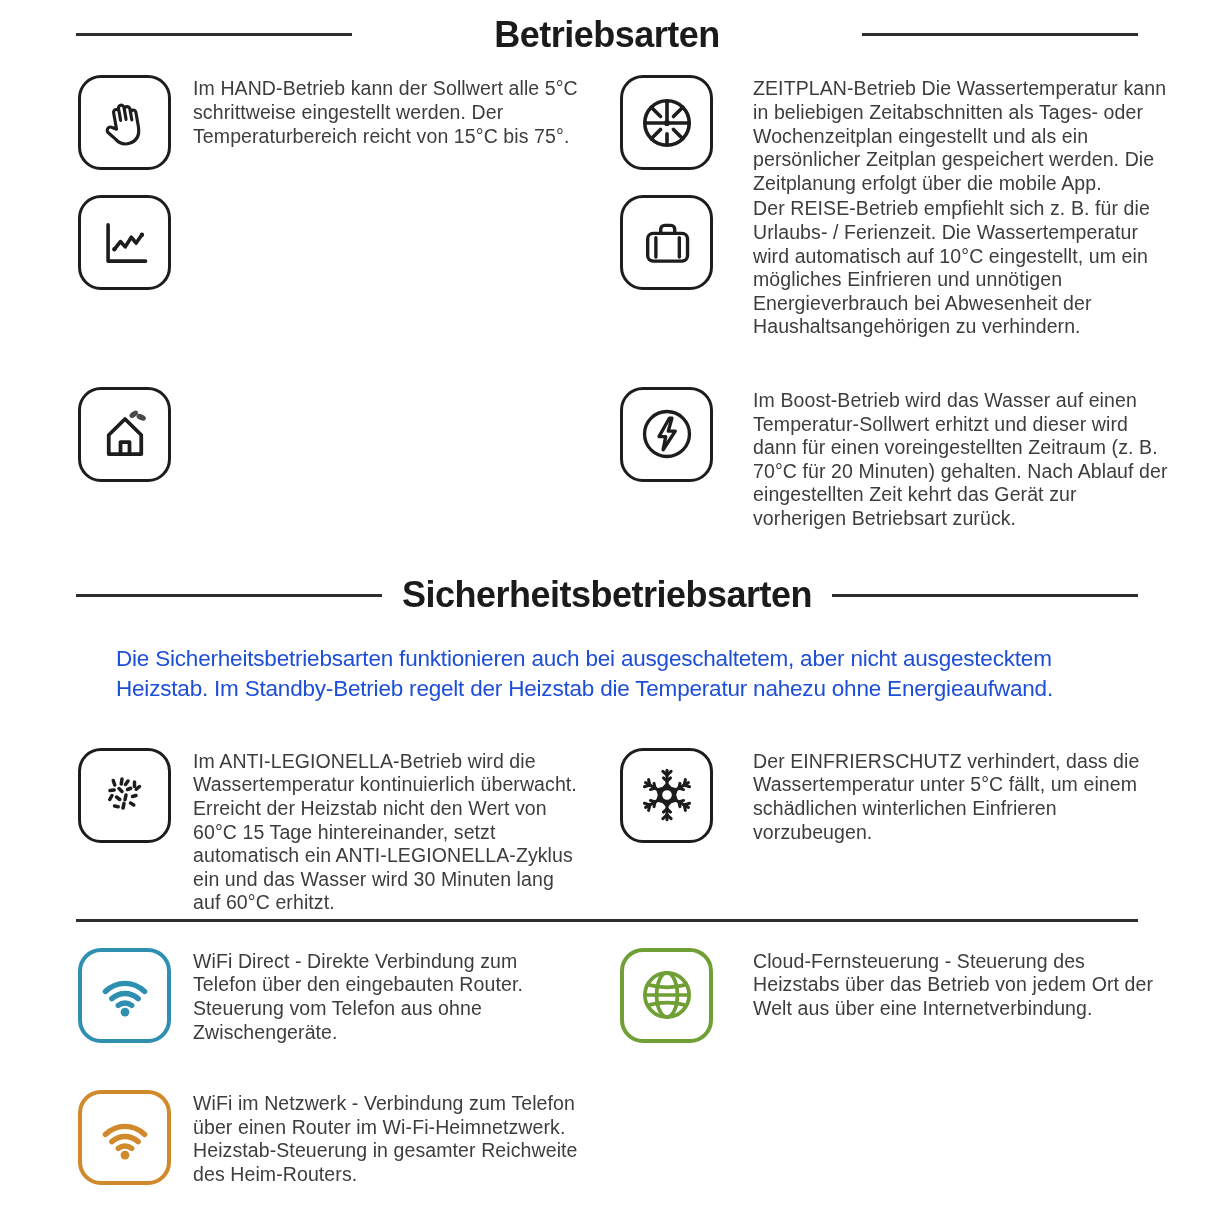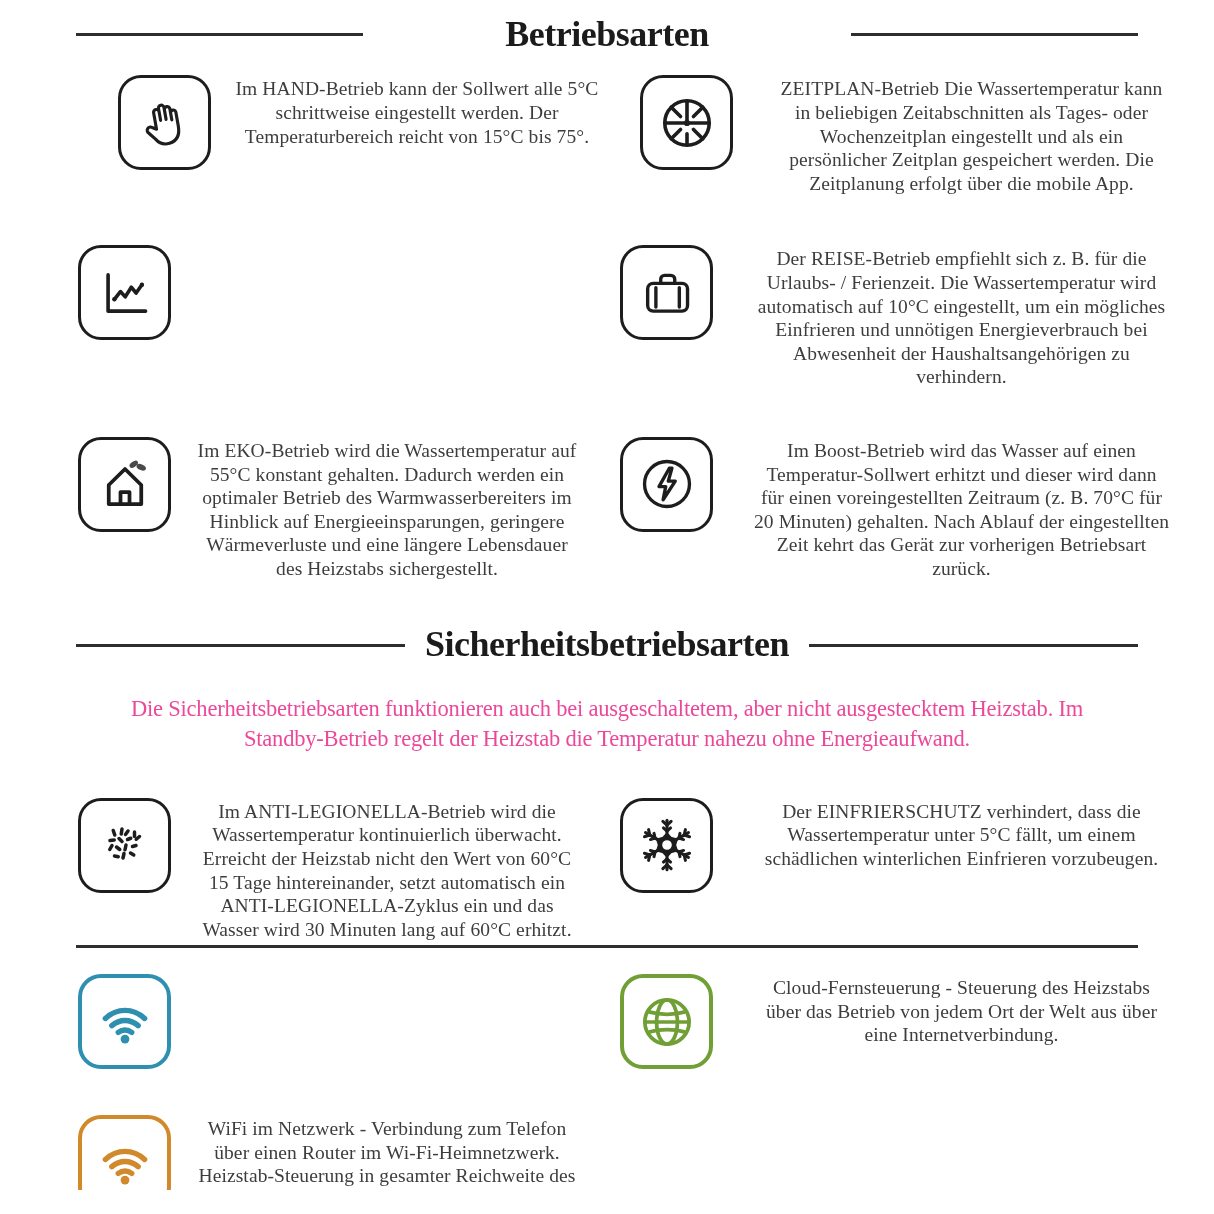--- a/index.html
+++ b/index.html
@@ -3,23 +3,22 @@
 <meta charset="utf-8">
 <style>
   :root{
     --ink:#1d1d1d; --text:#3d3d3d; --line:#2e2e2e;
     --teal:#2e8fb0; --green:#6f9f35; --orange:#d0892b;
   }
   *{box-sizing:border-box;}
   body{margin:0;background:#ffffff;}
   .page{
     width:1214px;height:1190px;background:#fff;overflow:hidden;
-    font-family:Liberation Serif, serif;color:var(--text);
+    font-family:Liberation Sans, sans-serif;color:var(--text);
     padding-top:14px;
-    text-align:center;
   }
   
   .sec-head{display:flex;align-items:center;margin:0 auto;width:1062px;}
   .sec-head .rule{flex:1;height:3px;background:var(--line);}
   .sec-head .t{
     font-size:36px;font-weight:bold;color:#1b1b1b;letter-spacing:-0.5px;
     white-space:nowrap;line-height:1.15;
   }
   .gap-wide .t{margin:0 142px;}
   .gap-narrow .t{margin:16px 20px;}
@@ -36,25 +35,25 @@
   .icon-box.teal{border-color:var(--teal);color:var(--teal);border-width:4px;}
   .icon-box.green{border-color:var(--green);color:var(--green);border-width:4px;}
   .icon-box.orange{border-color:var(--orange);color:var(--orange);border-width:4px;}
   .icon-box svg{display:block;}
   .item-text{
     font-size:19.5px;line-height:1.21;color:var(--text);
     letter-spacing:0.1px;padding-top:2px;
   }
   .intro{
     width:982px;margin:12px auto 12px;font-size:22.5px;line-height:1.33;
-    color:#ec4899;letter-spacing:-0.2px;
+    color:#1d4ed8;letter-spacing:-0.2px;
   }
   .mt20{margin-top:20px;} .mt26{margin-top:26px;} .mt44{margin-top:44px;}
   .mb16{margin-bottom:4px;} .mb28{margin-bottom:28px;}
-  .mb46{margin-bottom:46px;} .mb48{margin-bottom:48px;} .mb50{margin-bottom:50px;padding-left:40px;}
+  .mb46{margin-bottom:46px;} .mb48{margin-bottom:48px;} .mb50{}
 </style>
 </head>
 <body>
 
 <div class="page">
 
   <div class="sec-head gap-wide">
     <div class="rule"></div>
     <div class="t">Betriebsarten</div>
     <div class="rule"></div>
@@ -117,21 +116,20 @@
   <div class="row mb28">
     <div class="cell cell-l">
       <div class="icon-box">
         <svg width="60" height="60" viewBox="0 0 24 24" fill="none" stroke="currentColor" stroke-width="1.5" stroke-linecap="round" stroke-linejoin="round">
           <path d="M5.5 12.4 L12 6 L18.5 12.4 V20 H5.5 Z"></path>
           <path d="M10.2 20 V15.2 h3.6 V20"></path>
           <ellipse cx="15.5" cy="4.1" rx="1.9" ry="1.05" transform="rotate(-35 15.5 4.1)" fill="#4a4a4a" stroke="none"></ellipse>
           <ellipse cx="18.5" cy="5.3" rx="2" ry="1.15" transform="rotate(25 18.5 5.3)" fill="#4a4a4a" stroke="none"></ellipse>
         </svg>
       </div>
-      <div class="item-text">Im EKO-Betrieb wird die Wassertemperatur auf 55°C konstant gehalten. Dadurch werden ein optimaler Betrieb des Warmwasserbereiters im Hinblick auf Energieeinsparungen, geringere Wärmeverluste und eine längere Lebensdauer des Heizstabs sichergestellt.</div>
     </div>
     <div class="cell cell-r">
       <div class="icon-box">
         <svg width="62" height="62" viewBox="0 0 24 24" fill="none" stroke="currentColor" stroke-width="1.3" stroke-linecap="round" stroke-linejoin="round">
           <circle cx="12" cy="12" r="8.7"></circle>
           <path d="M12.9 5.9 L8.9 13 h2.6 L10.5 18.1 L15.2 10.9 h-2.7 L13.9 5.9 Z"></path>
         </svg>
       </div>
       <div class="item-text">Im Boost-Betrieb wird das Wasser auf einen Temperatur-Sollwert erhitzt und dieser wird dann für einen voreingestellten Zeitraum (z. B. 70°C für 20 Minuten) gehalten. Nach Ablauf der eingestellten Zeit kehrt das Gerät zur vorherigen Betriebsart zurück.</div>
     </div>
@@ -202,20 +200,21 @@
   <div class="row mt26 mb46">
     <div class="cell cell-l">
       <div class="icon-box teal">
         <svg width="62" height="62" viewBox="0 0 24 24" fill="none" stroke="currentColor" stroke-width="2.1" stroke-linecap="round">
           <path d="M4.4 10.6 C6.6 8.6 9.2 7.5 12 7.5 C14.8 7.5 17.4 8.6 19.6 10.6"></path>
           <path d="M6.9 13.4 C8.4 12.1 10.1 11.4 12 11.4 C13.9 11.4 15.6 12.1 17.1 13.4"></path>
           <path d="M9.4 16 C10.2 15.4 11.1 15.1 12 15.1 C12.9 15.1 13.8 15.4 14.6 16"></path>
           <circle cx="12" cy="18.6" r="1.7" fill="currentColor" stroke="none"></circle>
         </svg>
       </div>
+      <div class="item-text">WiFi Direct - Direkte Verbindung zum Telefon über den eingebauten Router. Steuerung vom Telefon aus ohne Zwischengeräte.</div>
     </div>
     <div class="cell cell-r">
       <div class="icon-box green">
         <svg width="64" height="64" viewBox="0 0 24 24" fill="none" stroke="currentColor" stroke-width="1.4">
           <circle cx="12" cy="12" r="8.3"></circle>
           <ellipse cx="12" cy="12" rx="3.9" ry="8.3"></ellipse>
           <line x1="3.7" y1="12" x2="20.3" y2="12"></line>
           <path d="M5.1 8.2 Q12 10 18.9 8.2"></path>
           <path d="M5.1 15.8 Q12 14 18.9 15.8"></path>
         </svg>

